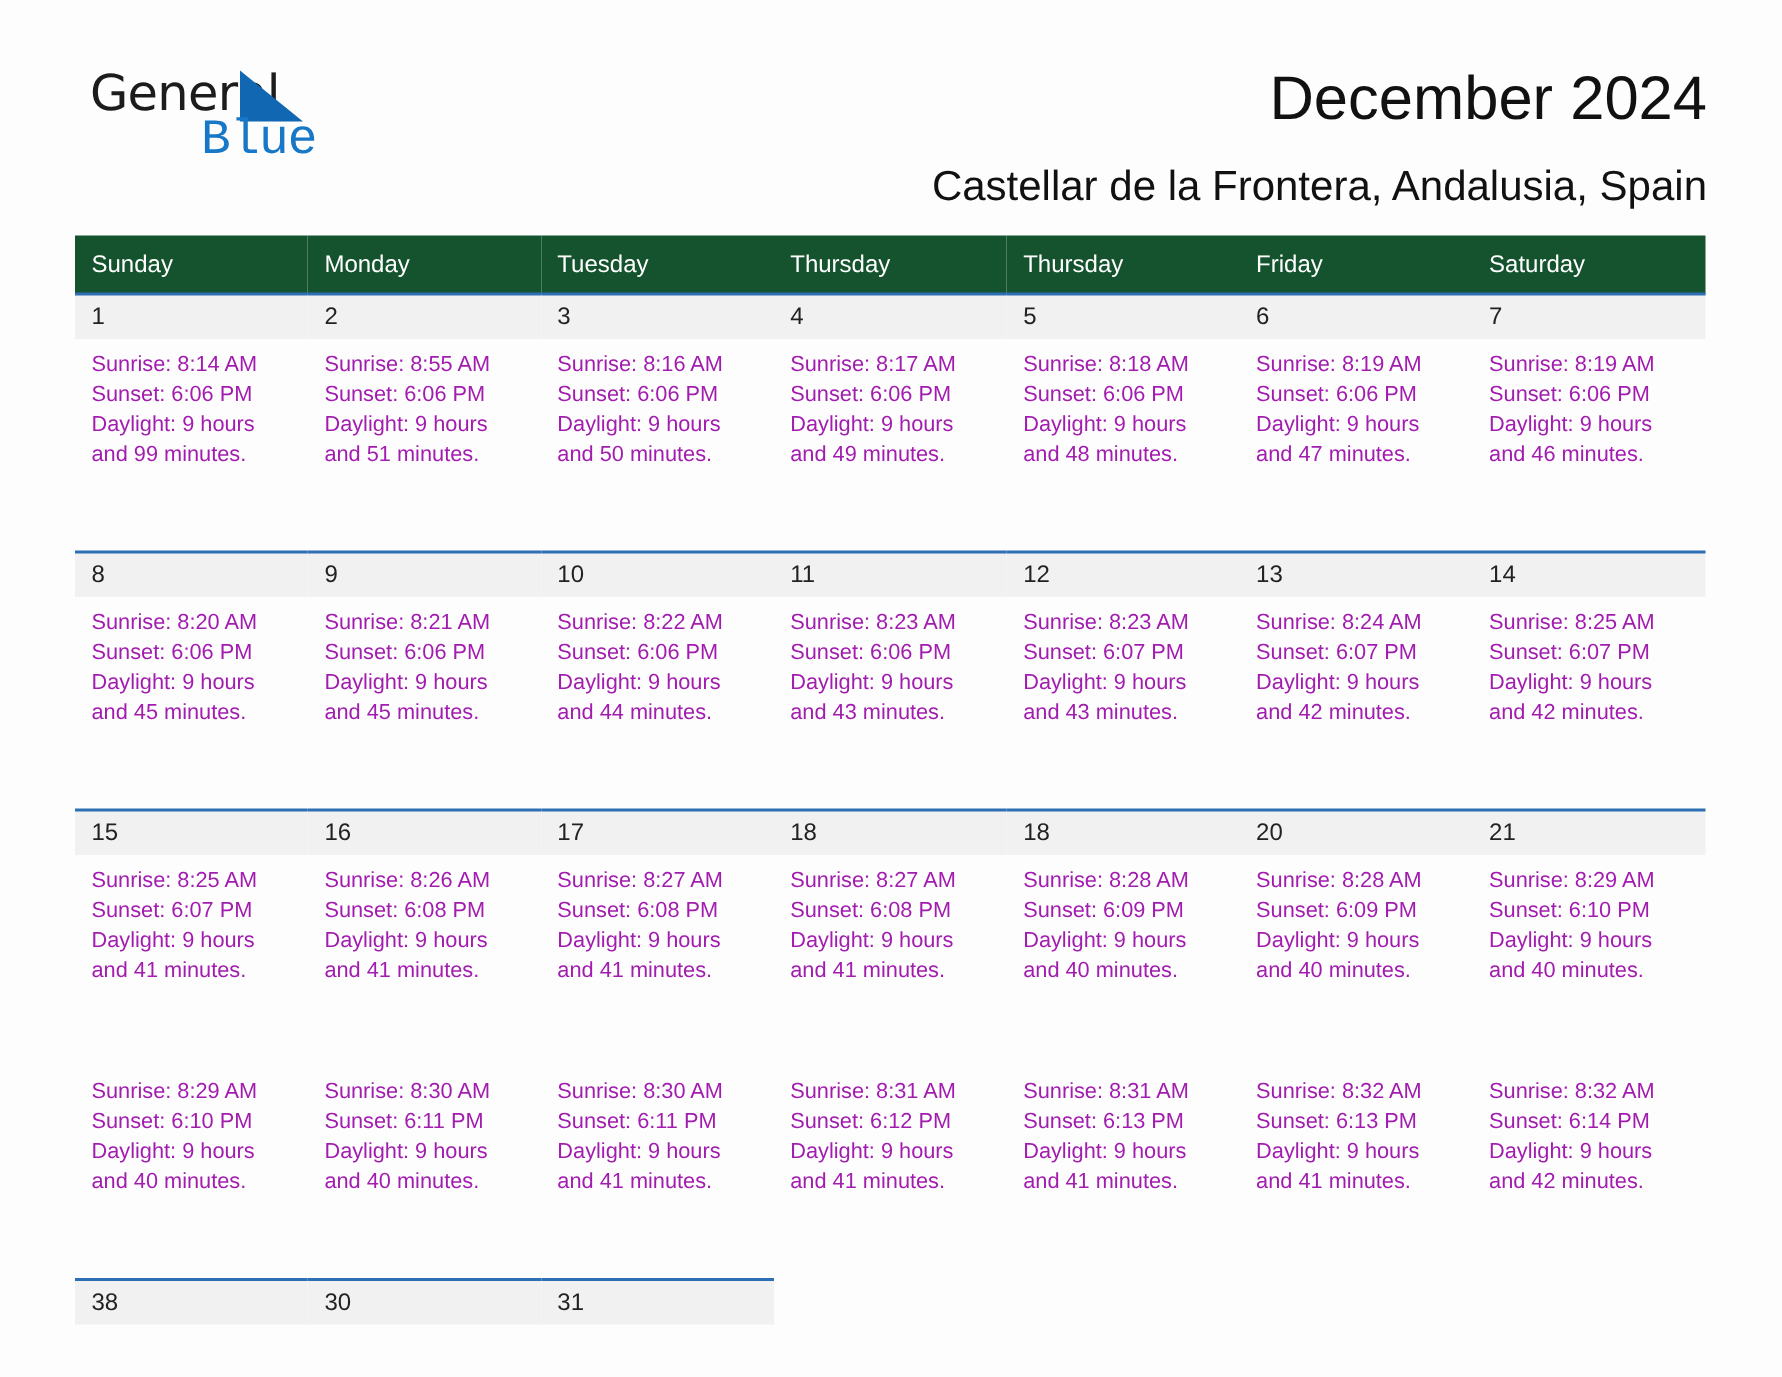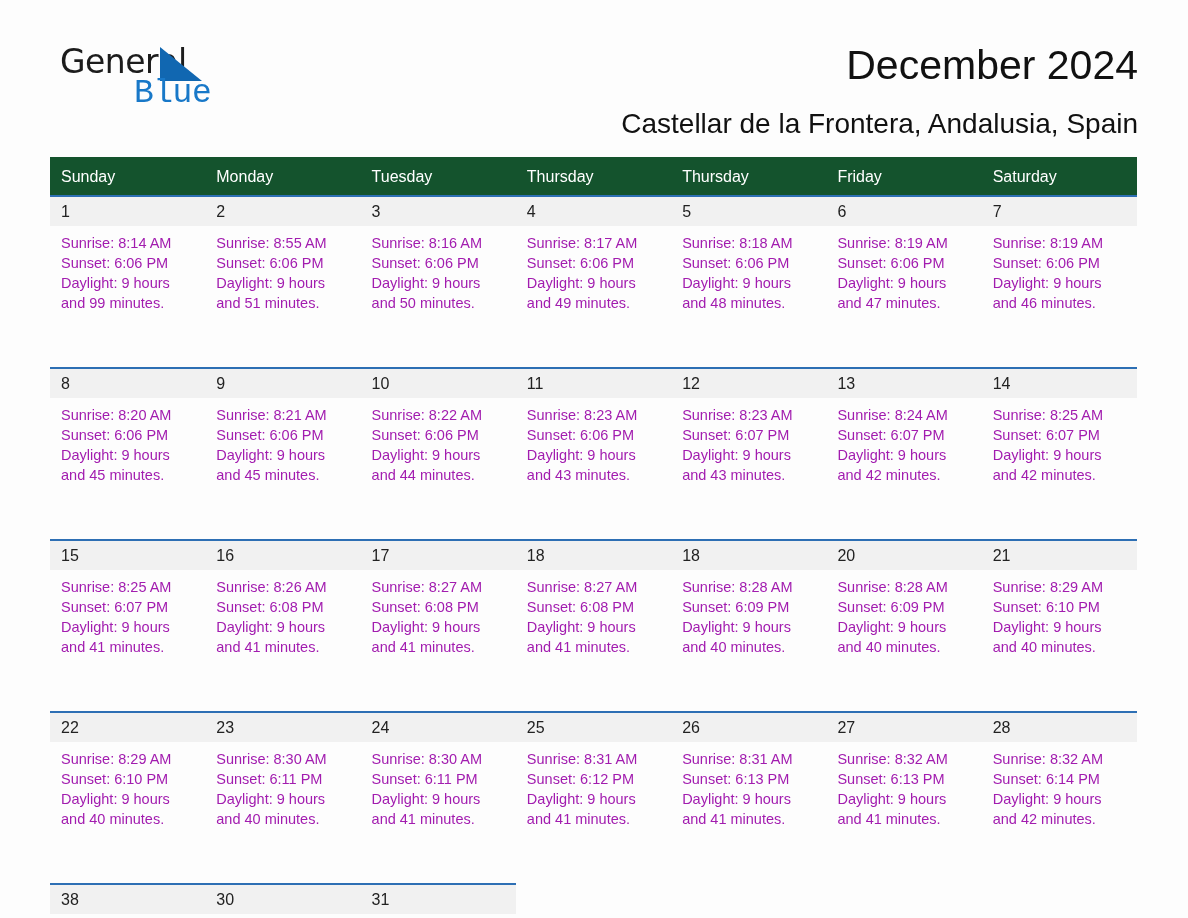--- a/index.html
+++ b/index.html
@@ -324,29 +324,20 @@
             <div class="line">and 40 minutes.</div>
           </td>
           <td>
             <div class="line">Sunrise: 8:29 AM</div>
             <div class="line">Sunset: 6:10 PM</div>
             <div class="line">Daylight: 9 hours</div>
             <div class="line">and 40 minutes.</div>
           </td>
         </tr>
 
-        <tr class="week-dates">
-          <td>22</td>
-          <td>23</td>
-          <td>24</td>
-          <td>25</td>
-          <td>26</td>
-          <td>27</td>
-          <td>28</td>
-        </tr>
         <tr class="week-info">
           <td>
             <div class="line">Sunrise: 8:29 AM</div>
             <div class="line">Sunset: 6:10 PM</div>
             <div class="line">Daylight: 9 hours</div>
             <div class="line">and 40 minutes.</div>
           </td>
           <td>
             <div class="line">Sunrise: 8:30 AM</div>
             <div class="line">Sunset: 6:11 PM</div>

